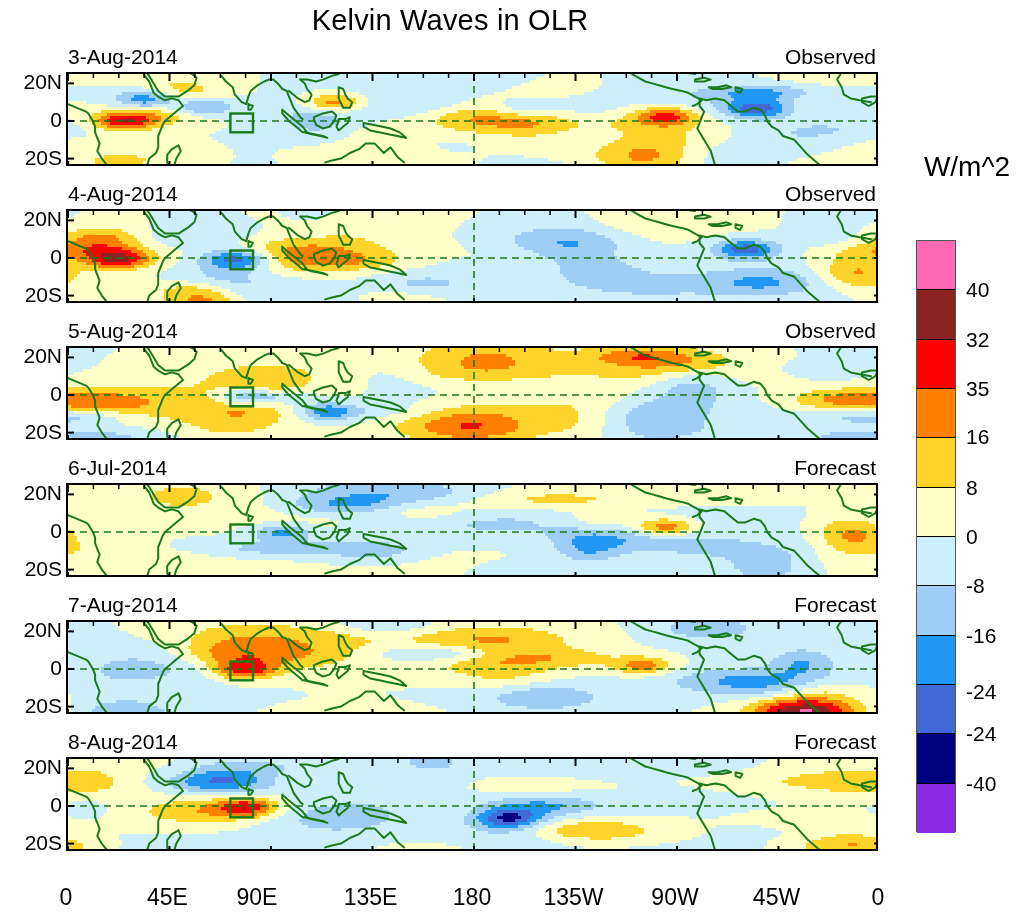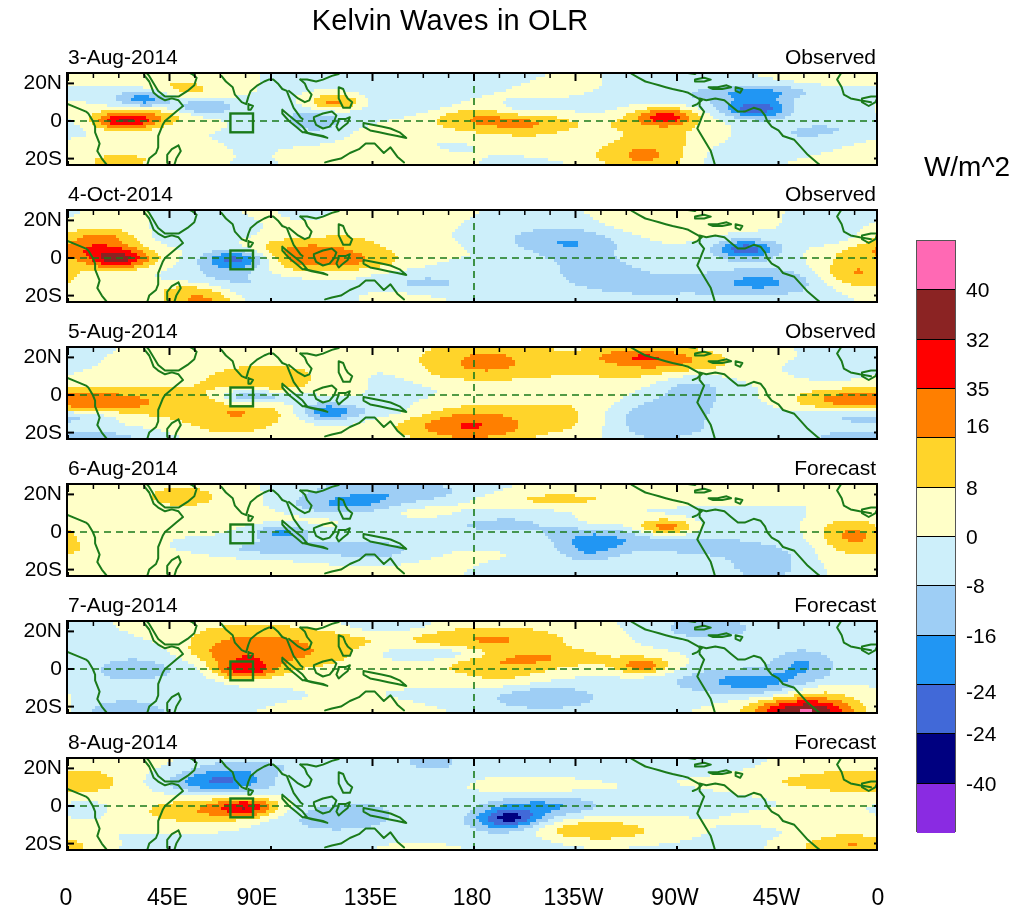--- a/index.html
+++ b/index.html
@@ -430,21 +430,21 @@
           <line x1="812" y1="84.6" x2="806" y2="84.6" stroke="#000" stroke-width="2"></line>
         </svg>
       </div>
       <div class="ytickwrap" style="top: 26px; left: -66px;">
         <div class="ylab" style="top: -0.6px;">20N</div>
         <div class="ylab" style="top: 37px;">0</div>
         <div class="ylab" style="top: 74.6px;">20S</div>
       </div>
     </div>
     <div class="panel" style="top: 183px;">
-      <div class="datelabel" style="top: 0px;">4-Oct-2014</div>
+      <div class="datelabel" style="top: 0px;">4-Aug-2014</div>
       <div class="statuslabel" style="top: 0px;">Observed</div>
       <div class="plotbox" style="top: 26px;">
         <svg width="812" height="94">
           <rect x="0" y="0" width="12" height="3" fill="#CDEFFA"></rect>
           <rect x="81" y="0" width="93" height="3" fill="#CDEFFA"></rect>
           <rect x="210" y="0" width="54" height="3" fill="#CDEFFA"></rect>
           <rect x="411" y="0" width="105" height="3" fill="#CDEFFA"></rect>
           <rect x="717" y="0" width="96" height="3" fill="#CDEFFA"></rect>
           <rect x="0" y="3" width="6" height="3" fill="#CDEFFA"></rect>
           <rect x="81" y="3" width="99" height="3" fill="#CDEFFA"></rect>
@@ -1242,21 +1242,21 @@
           <line x1="812" y1="84.6" x2="806" y2="84.6" stroke="#000" stroke-width="2"></line>
         </svg>
       </div>
       <div class="ytickwrap" style="top: 26px; left: -66px;">
         <div class="ylab" style="top: -0.6px;">20N</div>
         <div class="ylab" style="top: 37px;">0</div>
         <div class="ylab" style="top: 74.6px;">20S</div>
       </div>
     </div>
     <div class="panel" style="top: 457px;">
-      <div class="datelabel" style="top: 0px;">6-Aug-2014</div>
+      <div class="datelabel" style="top: 0px;">6-Jul-2014</div>
       <div class="statuslabel" style="top: 0px;">Forecast</div>
       <div class="plotbox" style="top: 26px;">
         <svg width="812" height="94">
           <rect x="192" y="0" width="66" height="3" fill="#CDEFFA"></rect>
           <rect x="258" y="0" width="117" height="3" fill="#9ECEF5"></rect>
           <rect x="375" y="0" width="69" height="3" fill="#CDEFFA"></rect>
           <rect x="96" y="3" width="36" height="3" fill="#FFD42A"></rect>
           <rect x="192" y="3" width="57" height="3" fill="#CDEFFA"></rect>
           <rect x="249" y="3" width="135" height="3" fill="#9ECEF5"></rect>
           <rect x="384" y="3" width="51" height="3" fill="#CDEFFA"></rect>
@@ -2364,21 +2364,21 @@
     <div class="cbcell" style="height: 49.3333px; background: rgb(158, 206, 245);"></div>
     <div class="cbcell" style="height: 49.3333px; background: rgb(33, 150, 243);"></div>
     <div class="cbcell" style="height: 49.3333px; background: rgb(65, 105, 216);"></div>
     <div class="cbcell" style="height: 49.3333px; background: rgb(0, 0, 128);"></div>
     <div class="cbcell" style="height: 49.3333px; background: rgb(138, 43, 226);"></div>
   </div>
 <div class="cblabels" id="cblabels">
     <span style="top: 49.3333px;">40</span>
     <span style="top: 98.6667px;">32</span>
     <span style="top: 148px;">35</span>
-    <span style="top: 185px;">16</span>
+    <span style="top: 196px;">16</span>
     <span style="top: 246.667px;">8</span>
     <span style="top: 296px;">0</span>
     <span style="top: 345.333px;">-8</span>
     <span style="top: 394.667px;">-16</span>
     <span style="top: 444px; margin-top: 7px;">-24</span>
     <span style="top: 493.333px;">-24</span>
     <span style="top: 542.667px;">-40</span>
   </div>
 
 </body></html>

